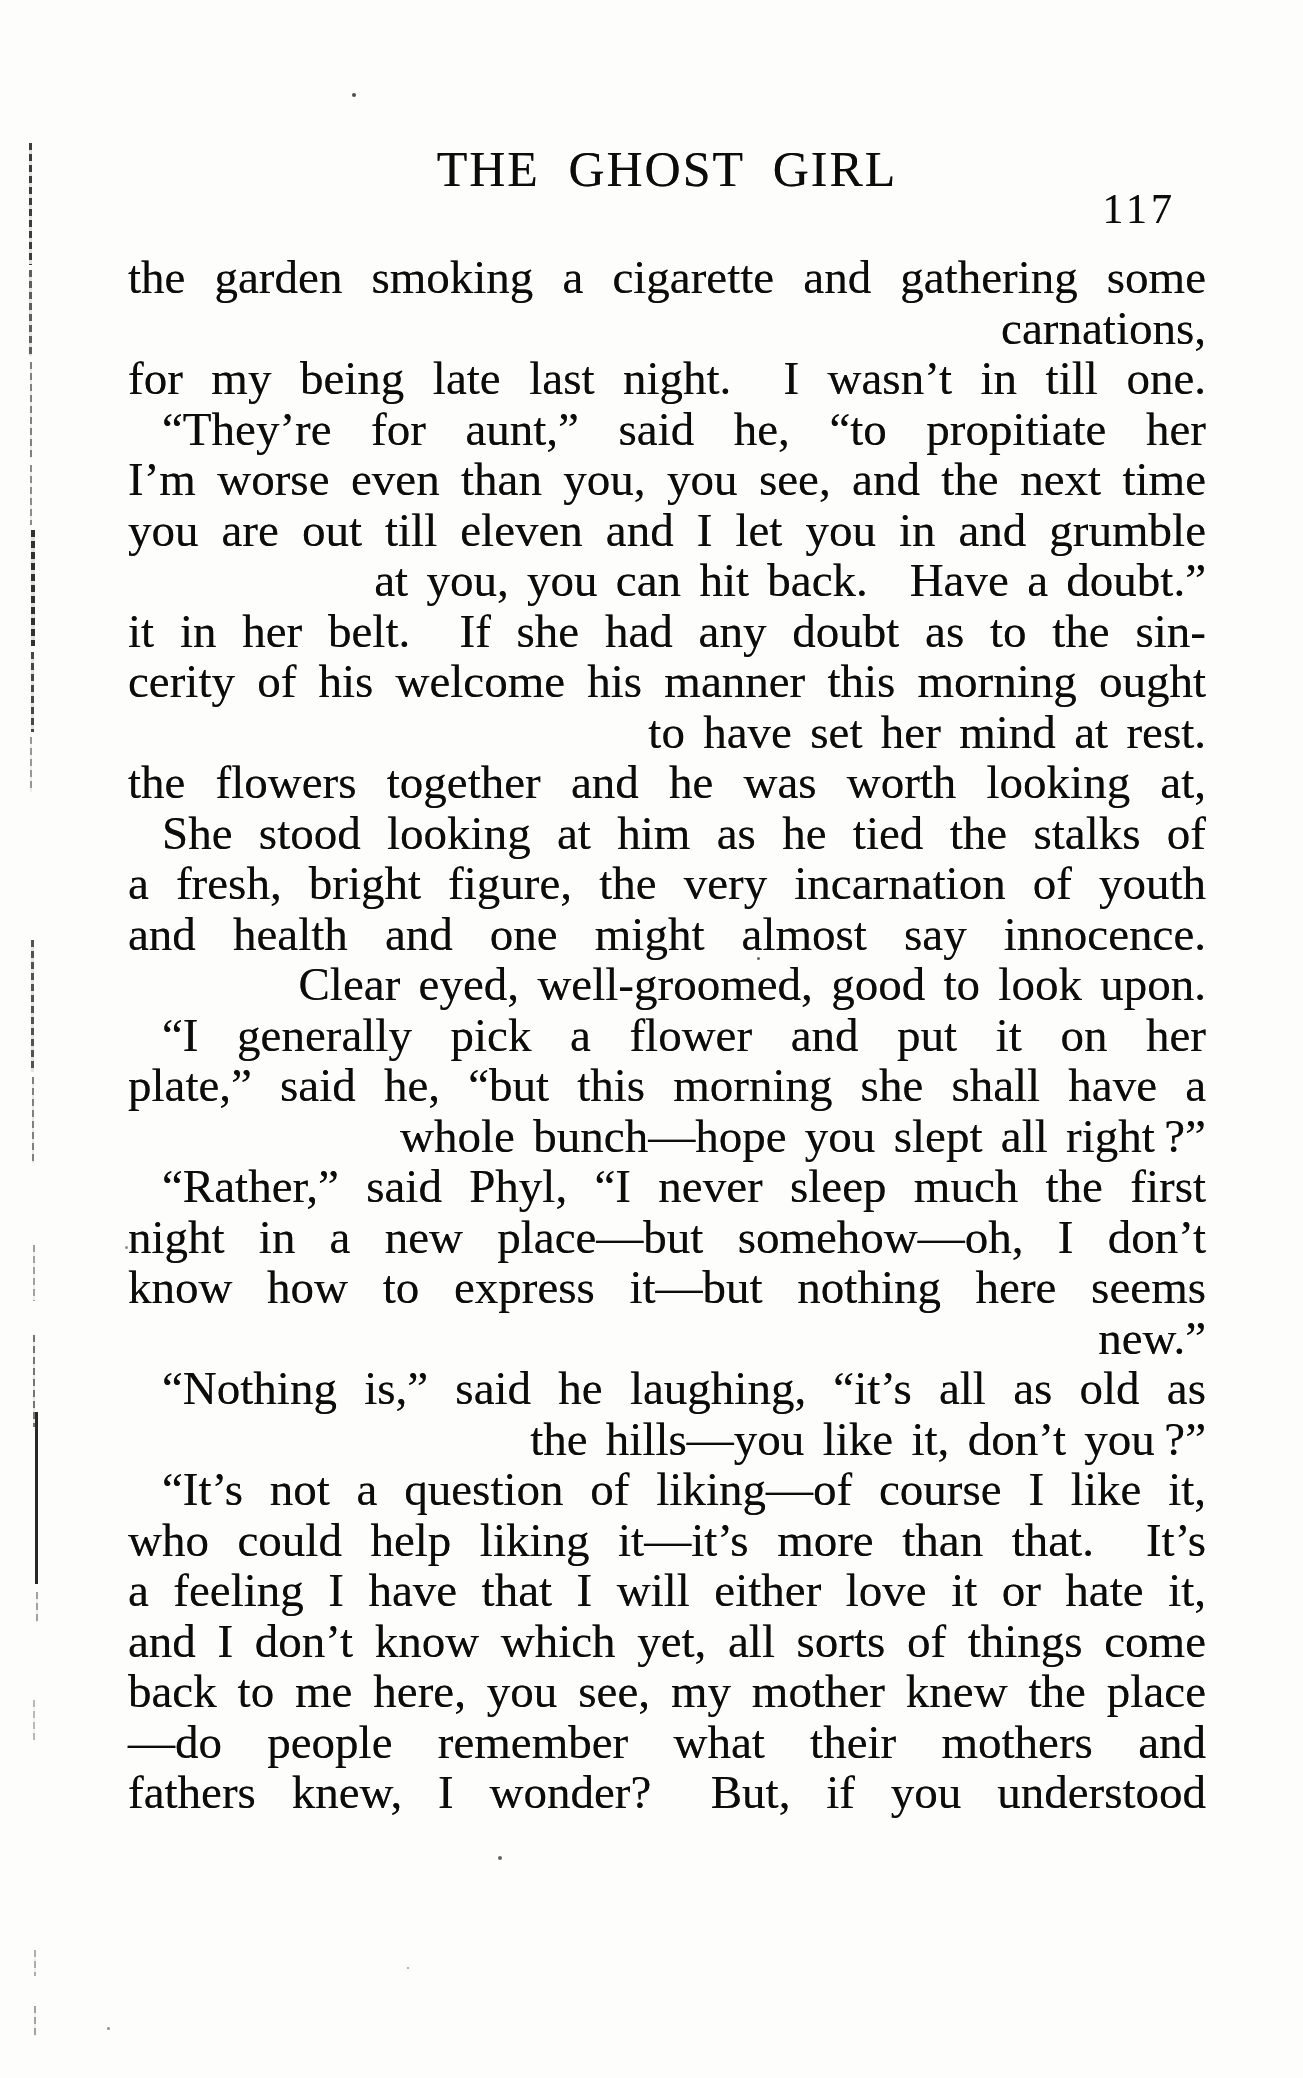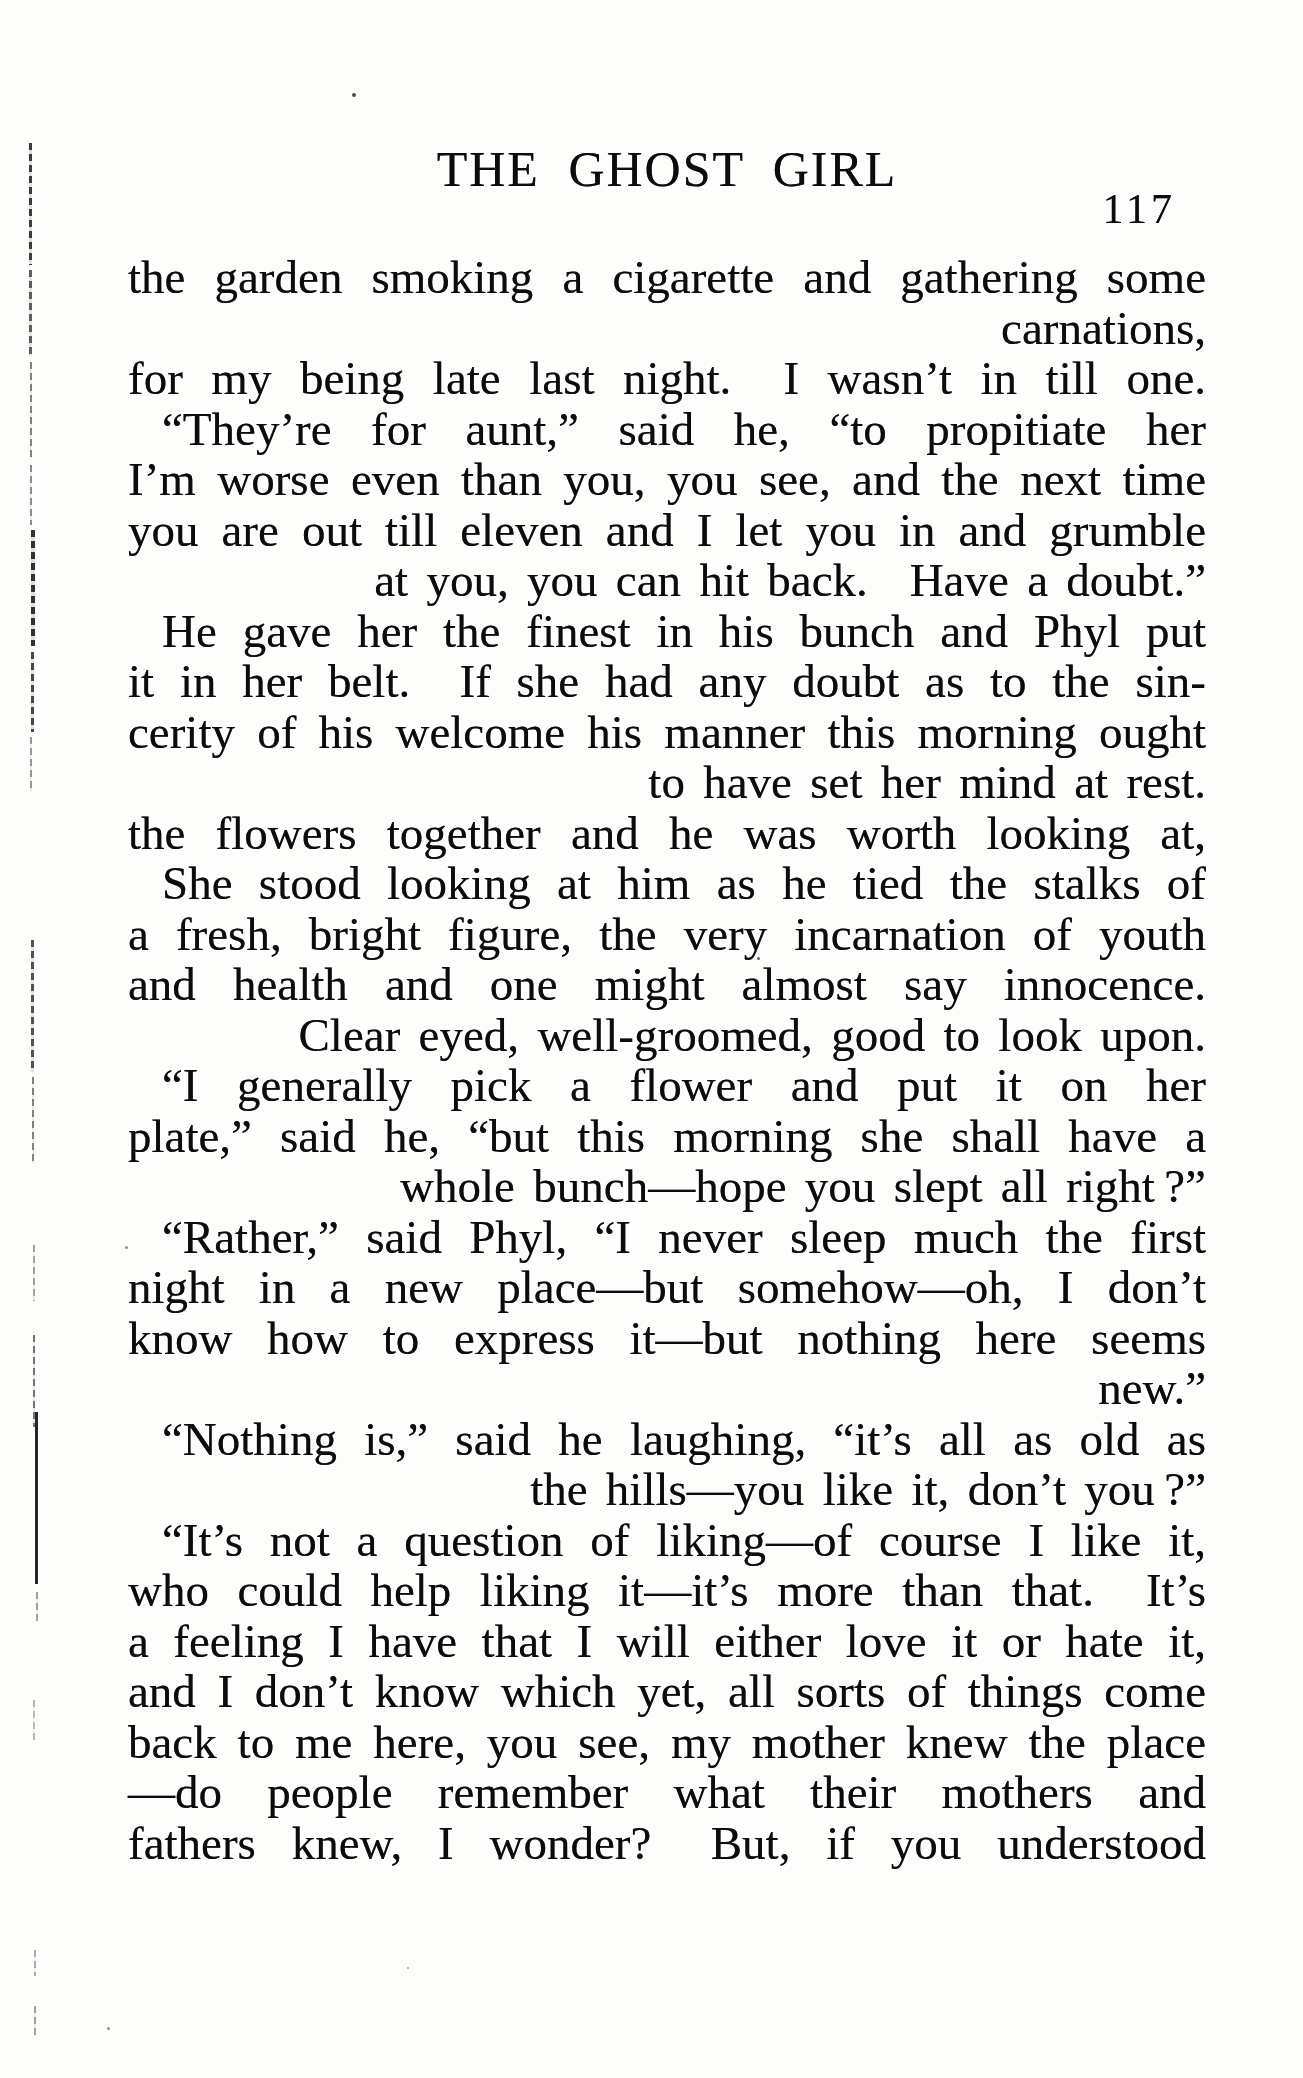--- a/index.html
+++ b/index.html
@@ -93,21 +93,20 @@
   </div>
 
   <div class="bodytext">
       <div class="line j">the garden smoking a cigarette and gathering some</div>
       <div class="line">carnations,</div>
       <div class="line j">for my being late last night.  I wasn’t in till one.</div>
       <div class="line j ind">“They’re for aunt,” said he, “to propitiate her</div>
       <div class="line j">I’m worse even than you, you see, and the next time</div>
       <div class="line j">you are out till eleven and I let you in and grumble</div>
       <div class="line">at you, you can hit back.  Have a doubt.”</div>
-      <div class="line j ind">He gave her the finest in his bunch and Phyl put</div>
       <div class="line j">it in her belt.  If she had any doubt as to the sin-</div>
       <div class="line j">cerity of his welcome his manner this morning ought</div>
       <div class="line">to have set her mind at rest.</div>
       <div class="line j">the flowers together and he was worth looking at,</div>
       <div class="line j ind">She stood looking at him as he tied the stalks of</div>
       <div class="line j">a fresh, bright figure, the very incarnation of youth</div>
       <div class="line j">and health and one might almost say innocence.</div>
       <div class="line">Clear eyed, well-groomed, good to look upon.</div>
       <div class="line j ind">“I generally pick a flower and put it on her</div>
       <div class="line j">plate,” said he, “but this morning she shall have a</div>

